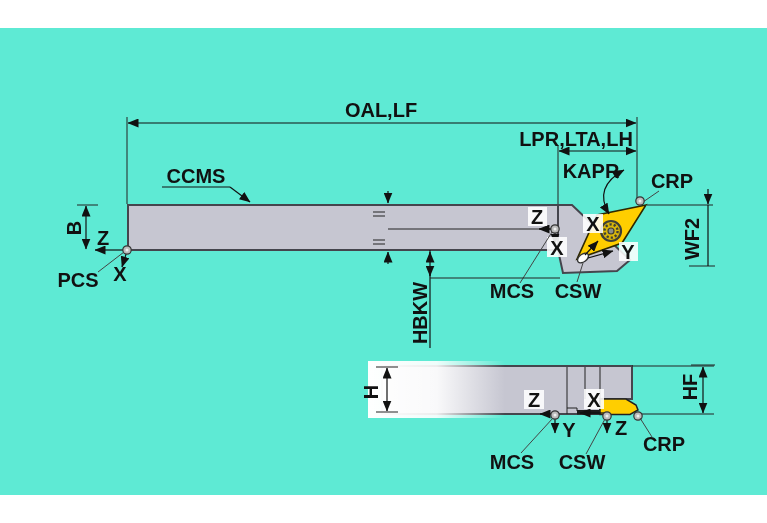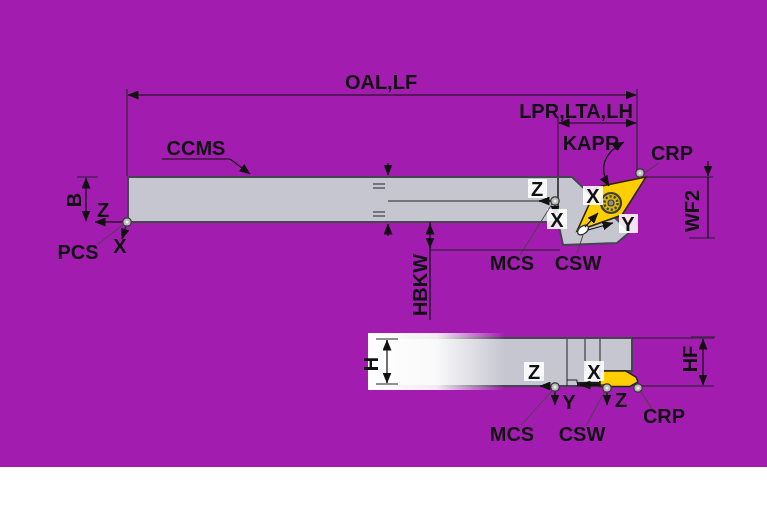--- a/index.html
+++ b/index.html
@@ -1,16 +1,16 @@
 <!DOCTYPE html>
 <html><head>
 <meta charset="utf-8">
 <style>
   html,body{margin:0;padding:0;background:#fff;}
-  .stage{position:relative;width:767px;height:467px;background:#a21caf;overflow:hidden;}
+  .stage{position:relative;width:767px;height:467px;background:#5eead4;overflow:hidden;margin-top:28px;}
   svg{display:block;}
   .lbl{font:bold 20px "Liberation Sans","DejaVu Sans",sans-serif;fill:#111;}
   .dim{stroke:#111;stroke-width:1.2;fill:none;}
   .thin{stroke:#222;stroke-width:1;fill:none;}
   .leader{stroke:#444;stroke-width:1;fill:none;}
   .body{fill:#c6c6d1;stroke:#45454d;stroke-width:2;}
   .halo{fill:#ffffff;opacity:0.88;}
 </style>
 </head>
 <body>

